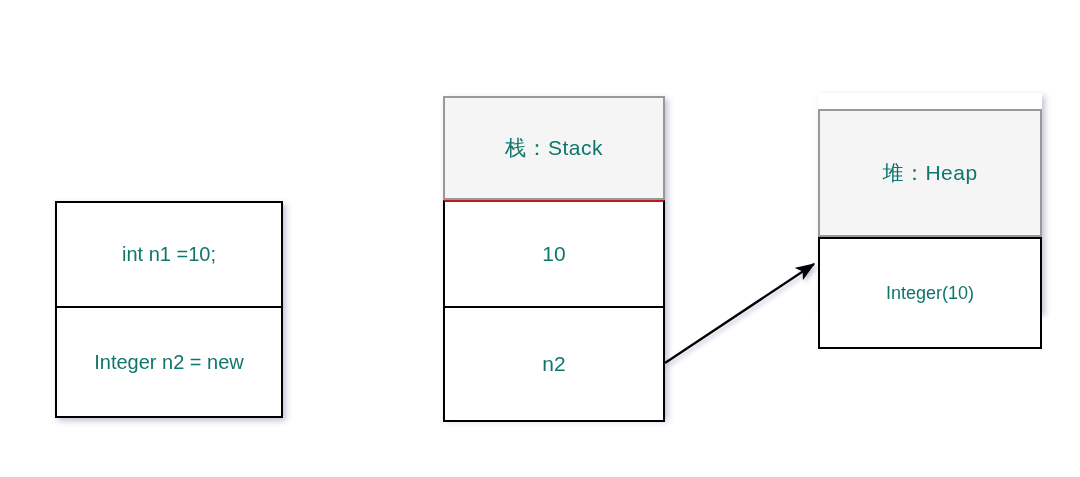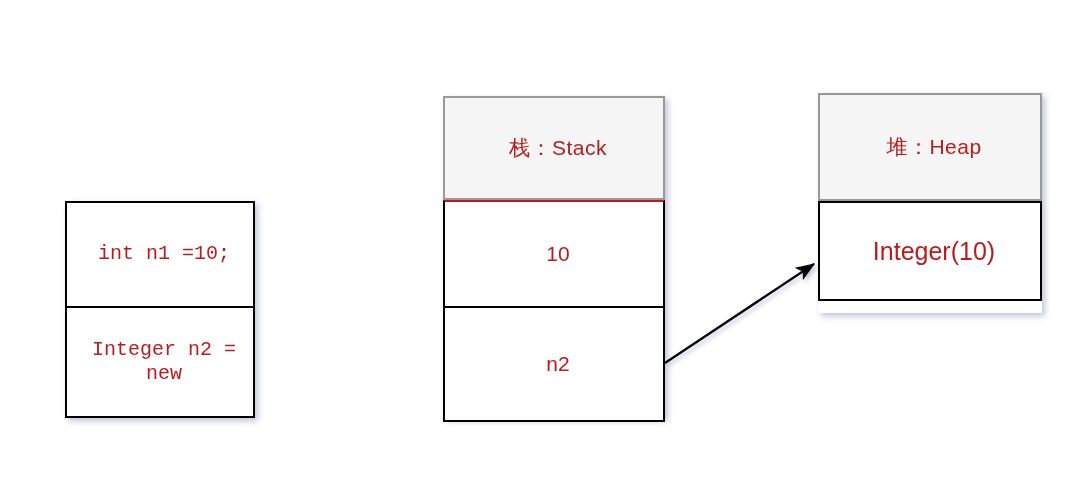--- a/index.html
+++ b/index.html
@@ -21,41 +21,39 @@
     position: absolute;
     box-sizing: border-box;
     background: #ffffff;
     box-shadow: 3px 3px 6px rgba(120,124,170,0.45);
   }
   .cell {
     box-sizing: border-box;
     display: flex;
     align-items: center;
     justify-content: center;
-    text-align: center;
-    color: #b91c1c;
+    text-align: left;
+    color: #0f766e;
     background: #ffffff;
     border: 2px solid #000000;
-    padding-left: 8px;
   }
   .cell.header {
     background: #f5f5f5;
     border: 2px solid #999999;
   }
   .cell.stacked {
     border-top: none;
   }
 
   
   #code-box {
-    left: 65px;
+    left: 55px;
     top: 201px;
-    width: 190px;
+    width: 228px;
     height: 217px;
-    font-family: Liberation Mono, monospace;
   }
   #code-box .cell {
     width: 100%;
     font-size: 20px;
     line-height: 1.22;
   }
   #code-cell-1 { height: 107px; }
   #code-cell-2 { height: 110px; }
 
   
@@ -83,27 +81,28 @@
 
   
   #heap-box {
     left: 818px;
     top: 93px;
     width: 224px;
     height: 220px;
   }
   #heap-box .cell { width: 100%; }
   #heap-header {
-    height: 108px;
+    height: 128px;
     font-size: 21px;
     letter-spacing: 0.5px;
+    margin-top: 16px;
   }
   #heap-cell-1 {
-    height: 100px;
-    font-size: 25px;
+    height: 112px;
+    font-size: 18px;
     border-top: 2px solid #000000;
   }
 
   
   #arrow-layer {
     position: absolute;
     left: 0;
     top: 0;
     width: 1080px;
     height: 477px;

